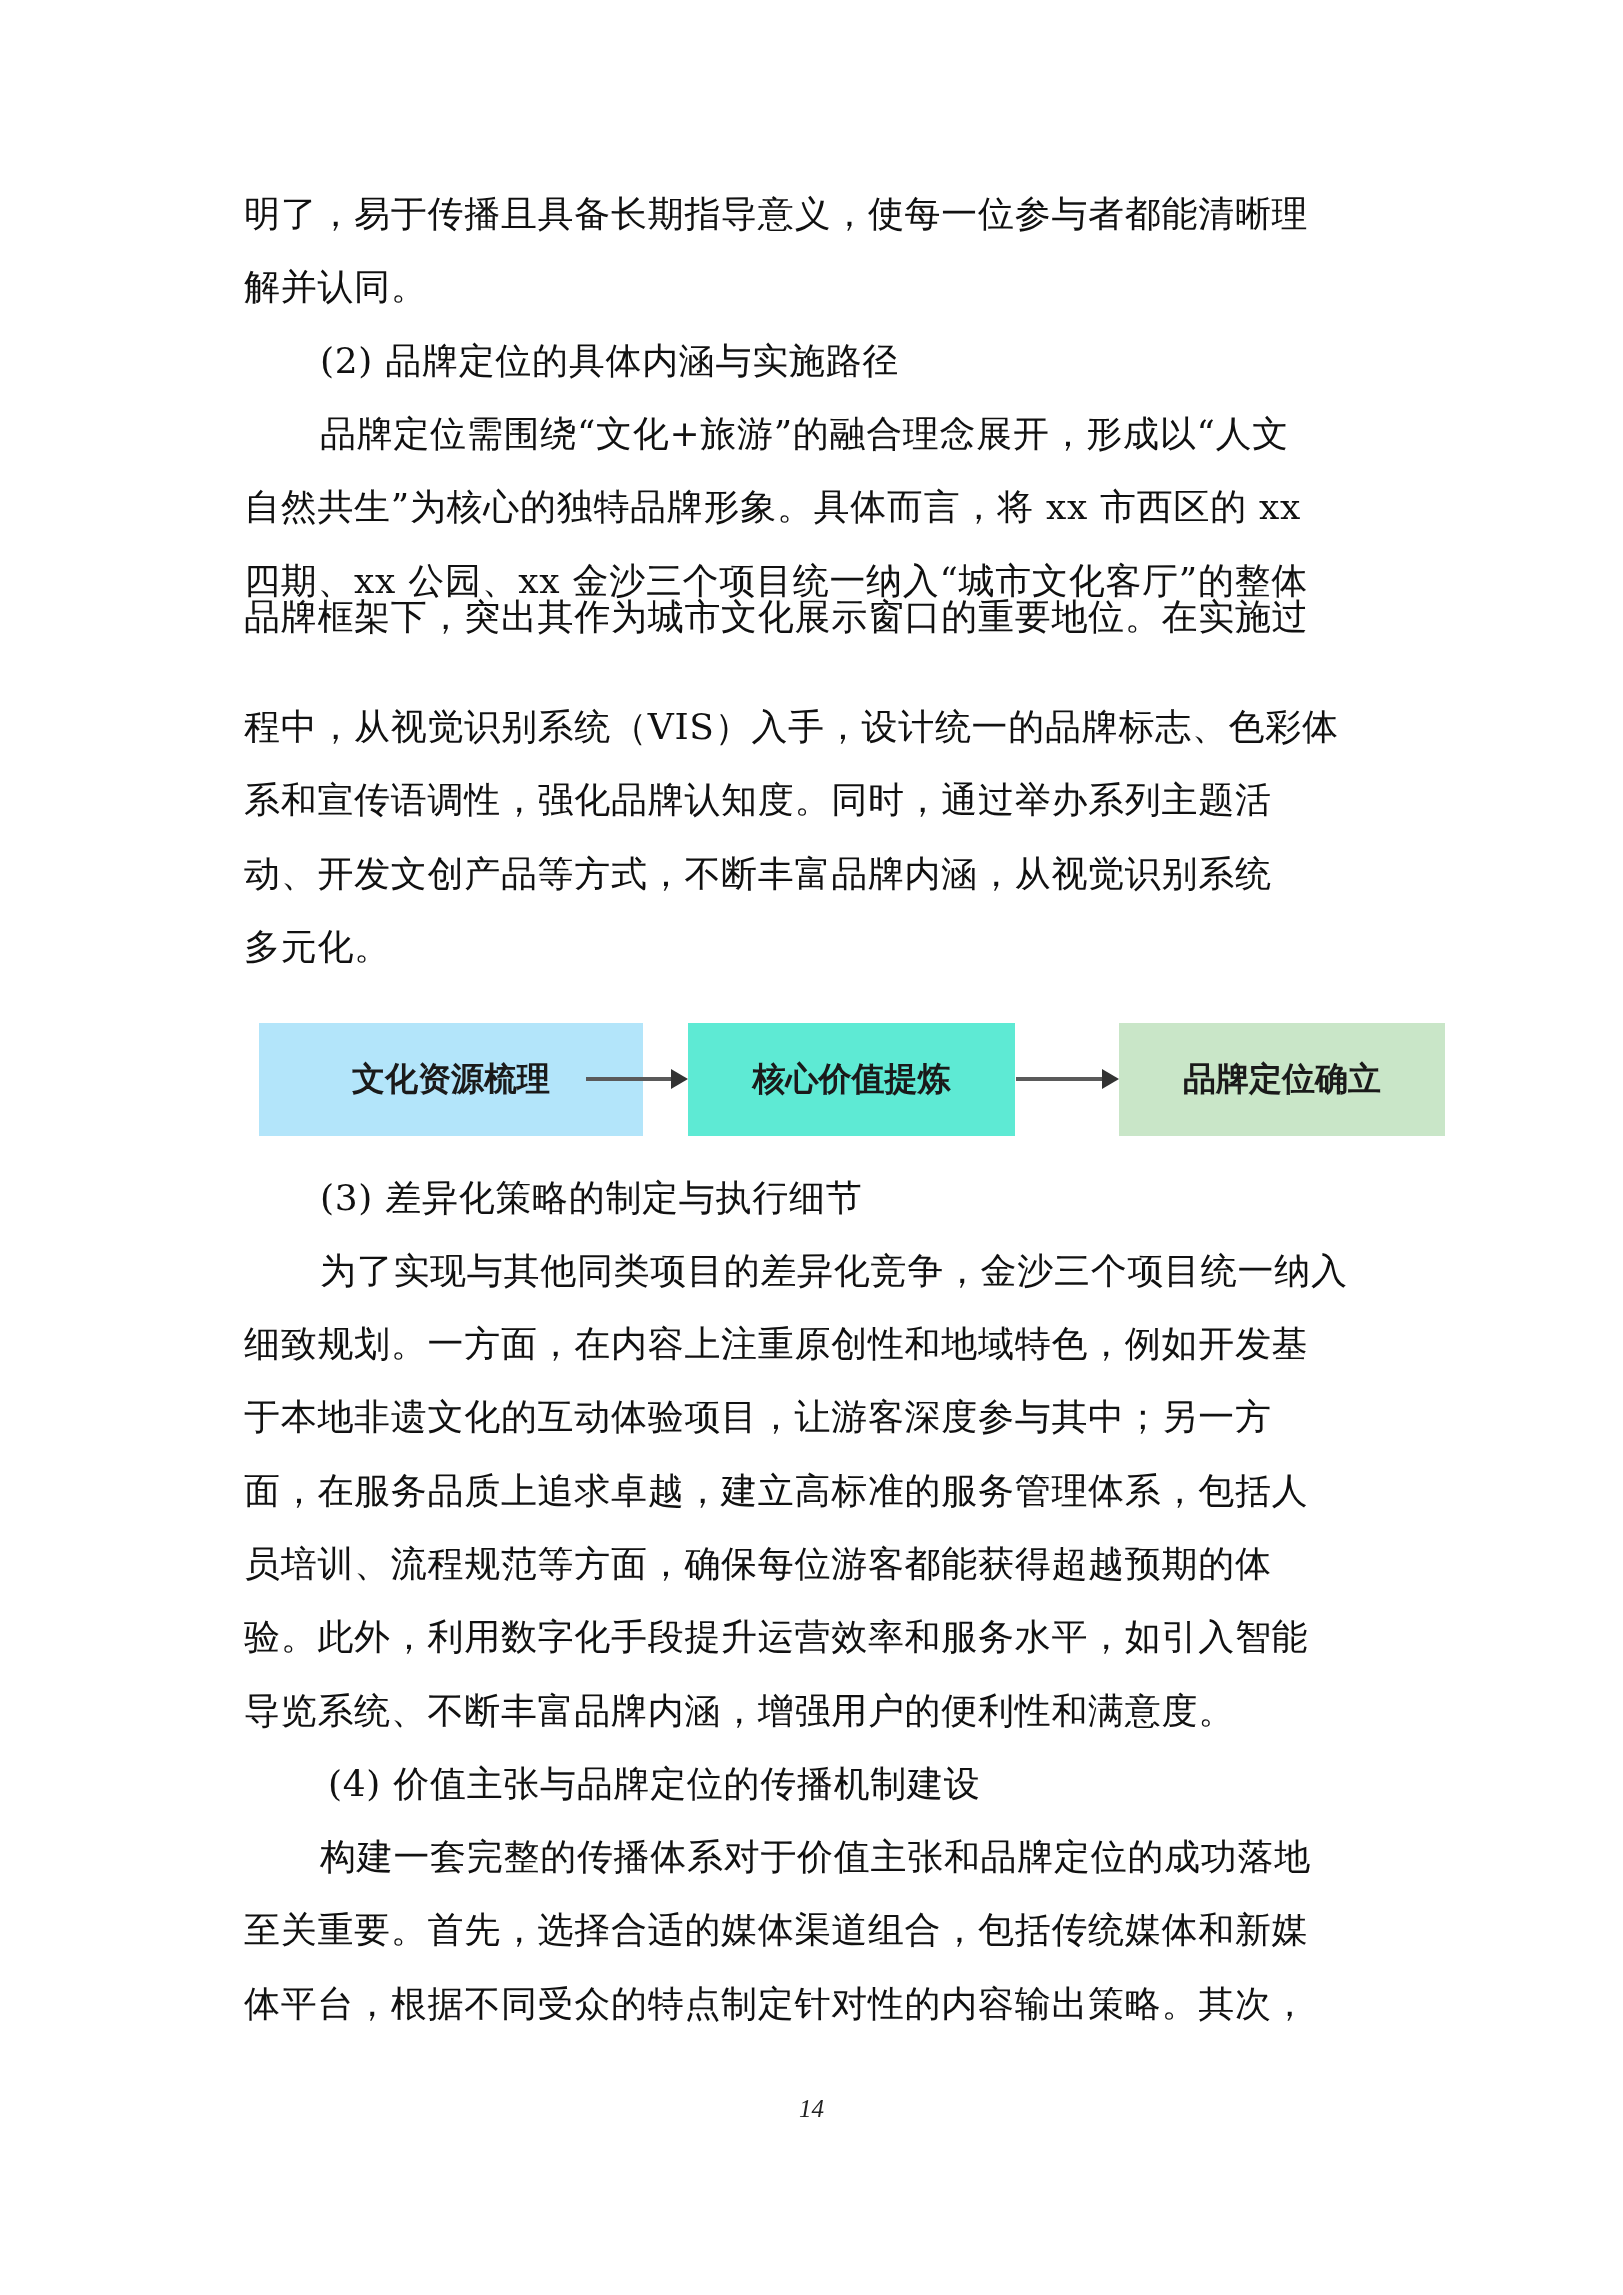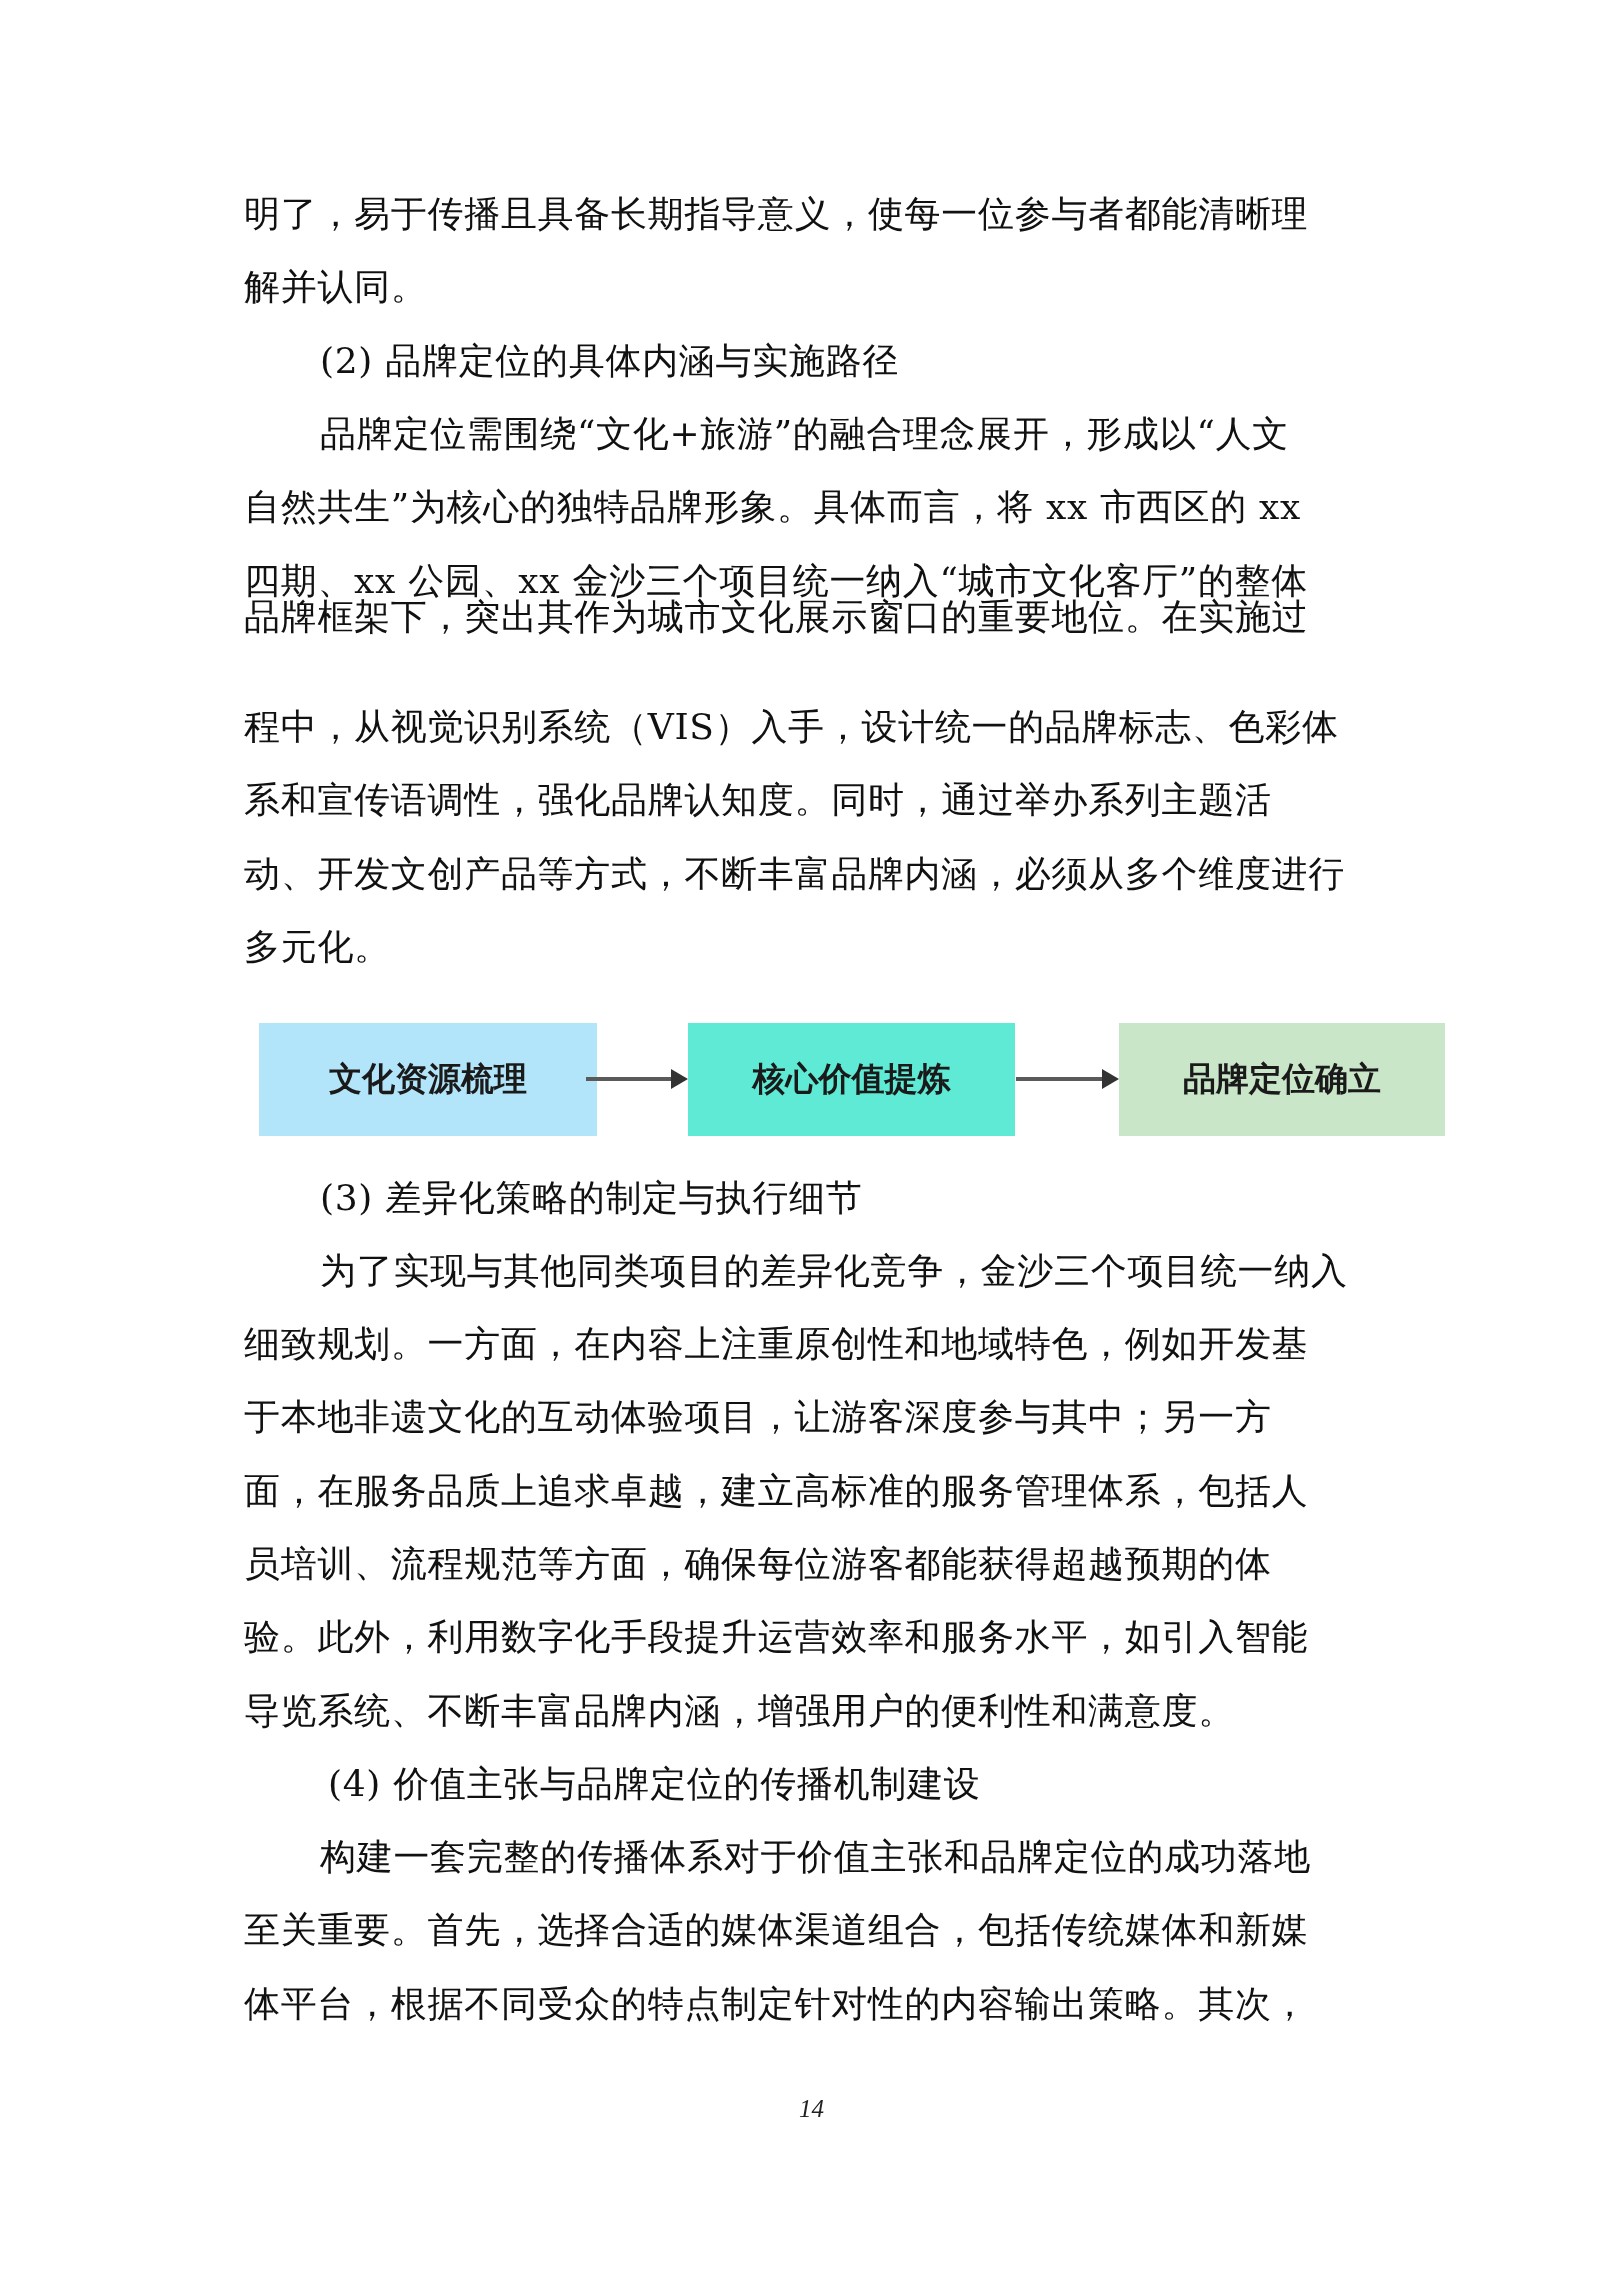--- a/index.html
+++ b/index.html
@@ -6,21 +6,21 @@
     body { width: 1623px; height: 2295px; position: relative; overflow: hidden;
            font-family: "DejaVu Serif", "Liberation Serif", serif; color: #111111; }
     .page { position: absolute; left: 0; top: 0; width: 1623px; height: 2295px; }
     .line { position: absolute; left: 244px; width: 1152px; font-size: 36px; line-height: 46px;
             height: 46px; white-space: nowrap; letter-spacing: 0.7px; }
     .indent { left: 320px; }
     .heading { left: 320px; }
     .diagram { position: absolute; left: 259px; top: 1023px; width: 1184px; height: 113px; }
     .box { position: absolute; top: 0; height: 113px; display: flex; align-items: center; justify-content: center;
            font-family: "DejaVu Sans", "Liberation Sans", sans-serif; font-size: 33px; font-weight: bold; color: #1a1a1a; }
-    .box1 { left: 0; width: 338px; background: #b3e5fa; align-items: center; }
+    .box1 { left: 0; width: 384px; background: #b3e5fa; align-items: center; }
     .box2 { left: 429px; width: 327px; background: #5eead4; }
     .box3 { left: 860px; width: 326px; background: #c9e6c8; }
     .arrow { position: absolute; top: 52px; height: 7.9px; }
     .arrow .shaft { position: absolute; left: 0; top: 2px; height: 3.9px; background: #5a5a5a; }
     .arrow .head { position: absolute; top: -6.5px; width: 0; height: 0;
                    border-top: 10.5px solid transparent; border-bottom: 10.5px solid transparent; border-left: 17px solid #333333; }
     .a1 { left: 327px; width: 102px; }
     .a1 .shaft { width: 88px; }
     .a1 .head { left: 85px; }
     .a2 { left: 757px; width: 103px; }
@@ -37,21 +37,21 @@
   <div class="line" style="top:191px;">明了，易于传播且具备长期指导意义，使每一位参与者都能清晰理</div>
   <div class="line" style="top:264px;">解并认同。</div>
 
   <div class="line heading" style="top:338px;">(2) 品牌定位的具体内涵与实施路径</div>
   <div class="line indent" style="top:411px;">品牌定位需围绕“文化+旅游”的融合理念展开，形成以“人文</div>
   <div class="line" style="top:484px;">自然共生”为核心的独特品牌形象。具体而言，将 xx 市西区的 xx</div>
   <div class="line" style="top:558px;">四期、xx 公园、xx 金沙三个项目统一纳入“城市文化客厅”的整体</div>
   <div class="line" style="top:594px;">品牌框架下，突出其作为城市文化展示窗口的重要地位。在实施过</div>
   <div class="line" style="top:704px;">程中，从视觉识别系统（VIS）入手，设计统一的品牌标志、色彩体</div>
   <div class="line" style="top:777px;">系和宣传语调性，强化品牌认知度。同时，通过举办系列主题活</div>
-  <div class="line" style="top:851px;">动、开发文创产品等方式，不断丰富品牌内涵，必须从多个维度进行</div>
+  <div class="line" style="top:851px;">动、开发文创产品等方式，不断丰富品牌内涵，从视觉识别系统</div>
   <div class="line" style="top:924px;">多元化。</div>
 
   <div class="diagram">
     <div class="box box1">
       <span>文化资源梳理</span>
     </div>
     <div class="arrow a1">
       <div class="shaft"></div>
         <div class="head"></div>
     </div>

